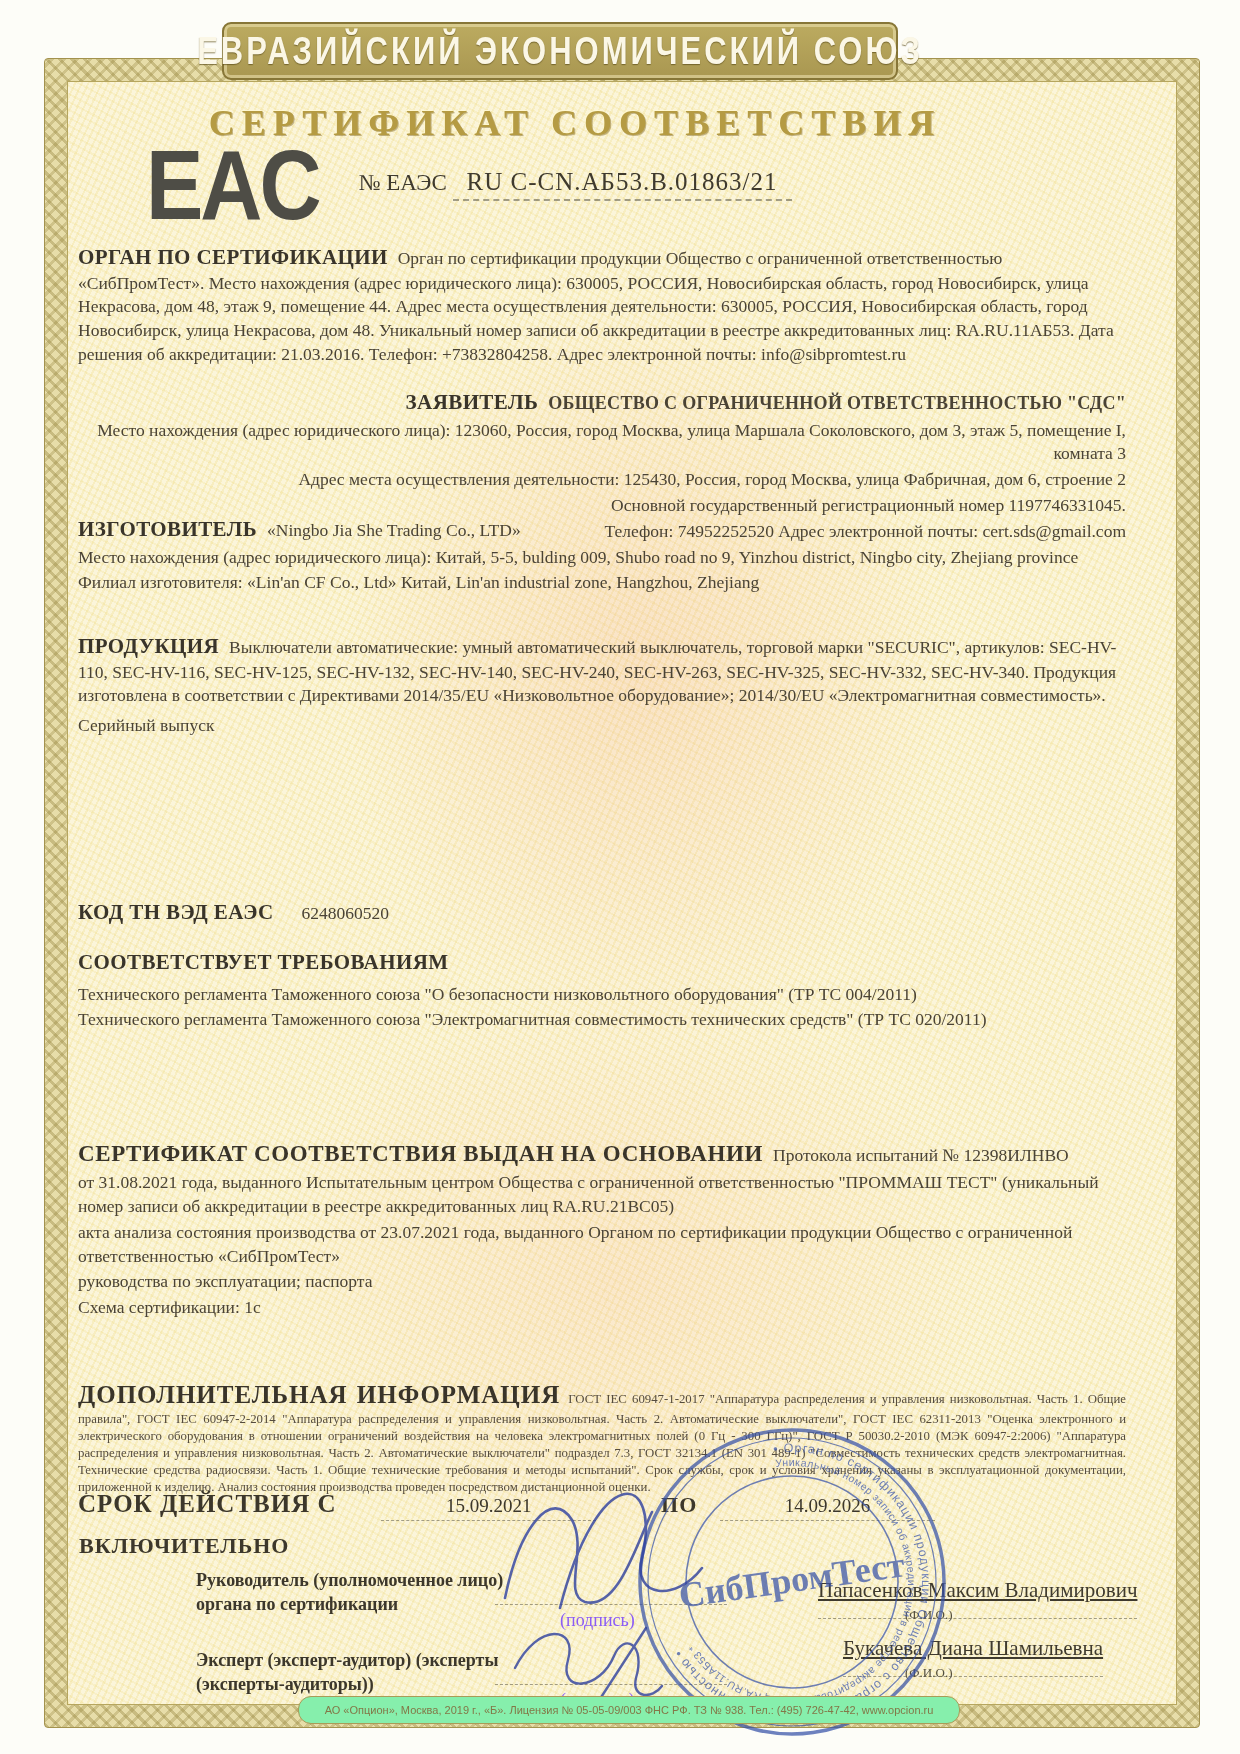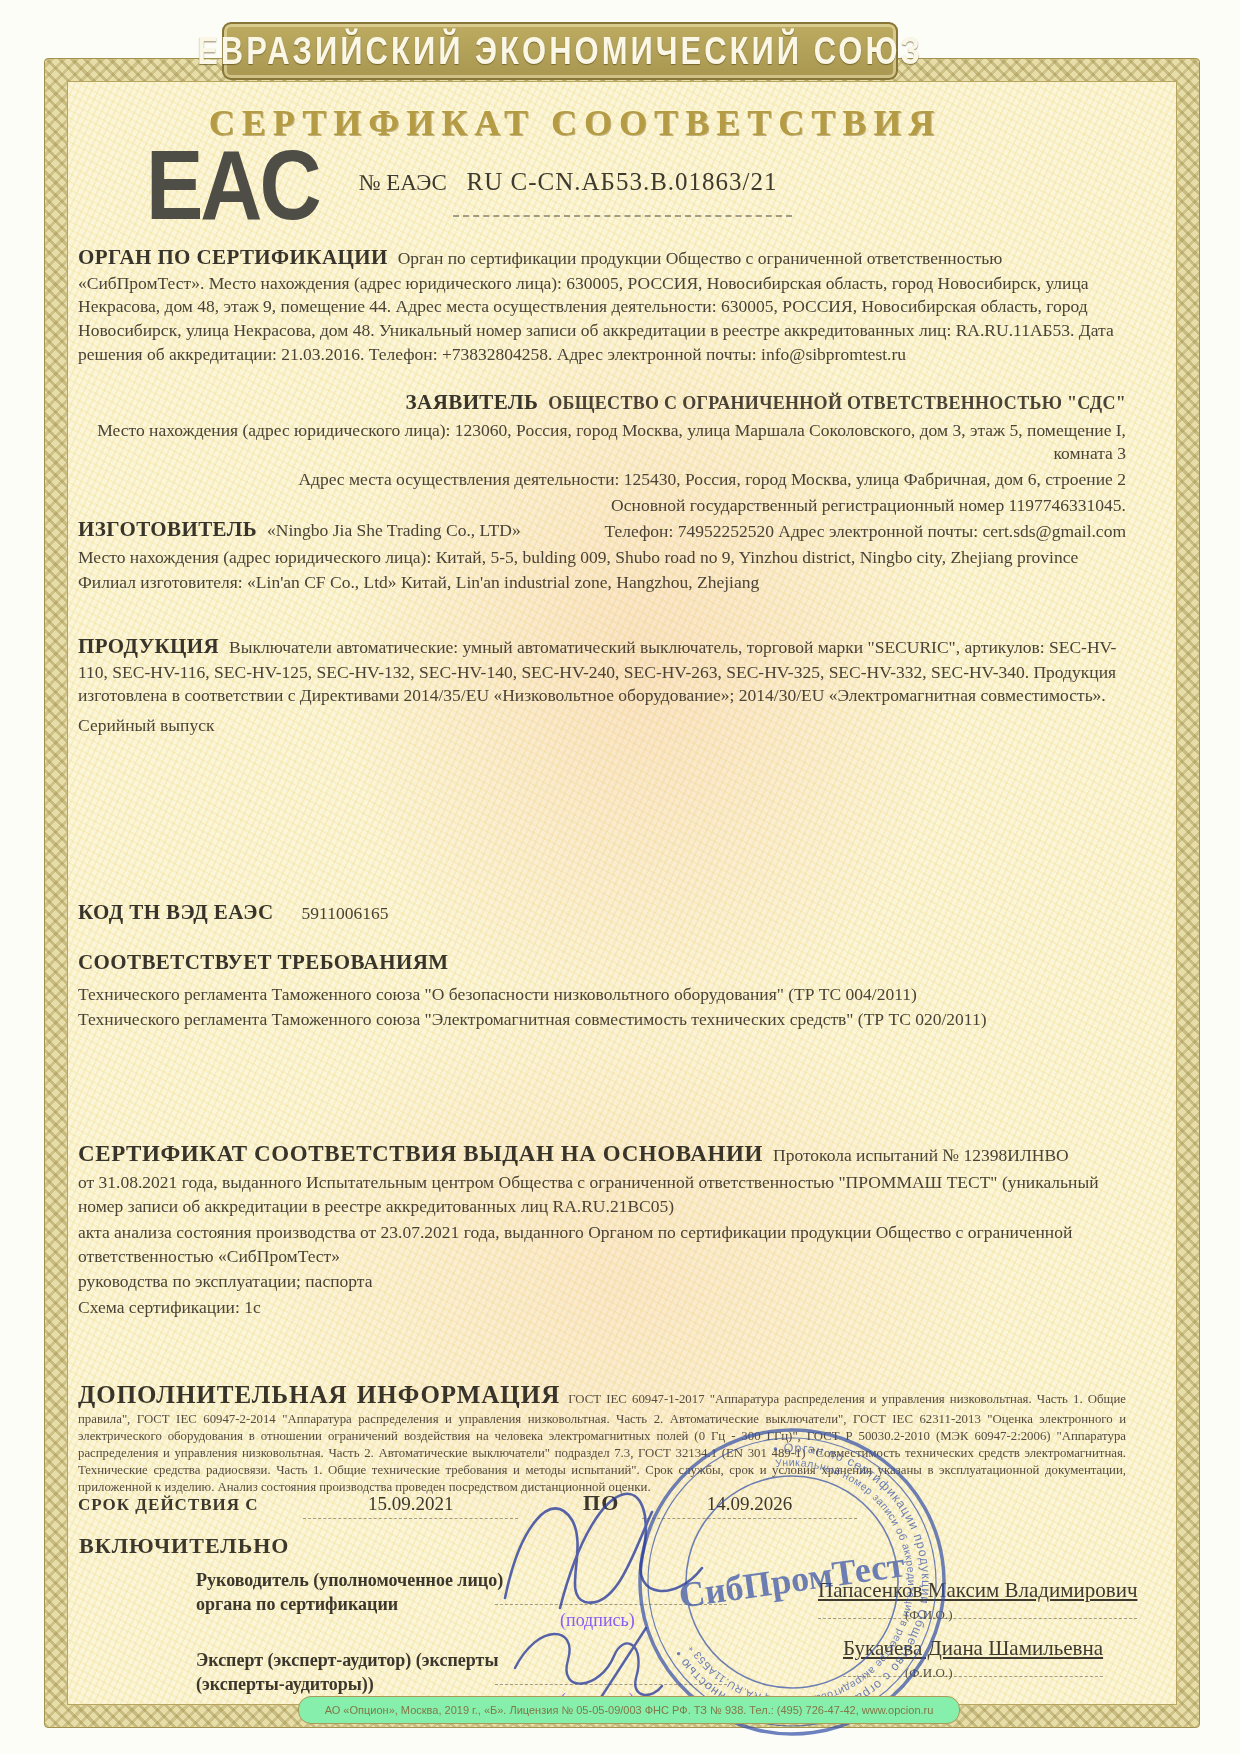--- a/index.html
+++ b/index.html
@@ -43,37 +43,37 @@
     position:absolute;left:146px;top:142px;
     font-family:"Liberation Sans", sans-serif;font-weight:900;font-size:86px;
     color:#4e4d46;letter-spacing:-3px;transform:scaleY(1.14);line-height:1;
   }
   .doc-title{
     position:absolute;left:0;top:102px;width:1150px;text-align:center;
     font-weight:bold;font-size:36px;letter-spacing:7px;color:#b59b43;
     text-shadow:1px 1px 0 rgba(125,100,30,.45), -1px -1px 0 rgba(255,248,210,.9);
   }
   .num-line{position:absolute;left:0;top:168px;width:1150px;text-align:center;font-size:23px;color:#3f3a2e;}
-  .num-line .val{font-size:25px;letter-spacing:1px;border-bottom:2px dashed rgba(90,85,70,.55);padding:0 14px 20px 14px;margin-top:40px;}
+  .num-line .val{font-size:25px;letter-spacing:1px;border-bottom:2px dashed rgba(90,85,70,.55);padding:0 14px 4px 14px;margin-top:40px;}
   .series-line{position:absolute;left:0;top:214px;width:1150px;text-align:center;font-size:23px;color:#3f3a2e;}
   .red{color:#c63c2d;}
   .series-line .blank-no{font-weight:bold;letter-spacing:5px;color:#cb473a;}
   .series-line .gap{display:inline-block;width:70px;}
   .series-line .gap2{display:inline-block;width:26px;}
   
   .sec{position:absolute;left:78px;width:1048px;line-height:1.36;font-size:17.5px;color:#4a4335;}
   .sec p{margin:0 0 2px 0;}
   .h{font-weight:bold;font-size:21px;color:#39342a;letter-spacing:.4px;margin-right:10px;}
   .h-big{font-weight:bold;font-size:23px;color:#39342a;letter-spacing:.6px;margin-right:10px;}
   .subname{font-weight:600;font-size:18px;letter-spacing:.3px;}
   .small-text{font-size:12.8px;line-height:1.32;color:#554c3e;text-align:justify;}
   .h-extra{font-weight:bold;font-size:25px;color:#39342a;letter-spacing:1px;margin-right:8px;}
   
   .validity{position:absolute;left:78px;top:1490px;width:1048px;font-size:19px;color:#3c372b;}
-  .validity .lab{font-weight:bold;font-size:17px;letter-spacing:1px;margin-top:40px;}
+  .validity .lab{font-weight:bold;font-size:25px;letter-spacing:1px;margin-top:40px;}
   .validity .date{display:inline-block;min-width:215px;text-align:center;border-bottom:1.5px dashed rgba(90,85,70,.55);padding-bottom:3px;}
   .validity .po{font-weight:bold;font-size:22px;letter-spacing:1px;margin:0 18px 0 60px;}
   .incl{position:absolute;left:63px;top:1533px;font-weight:bold;font-size:22px;letter-spacing:1px;color:#3c372b;margin-left:16px;}
   
   .role{position:absolute;left:196px;width:330px;font-weight:bold;font-size:18px;line-height:1.35;color:#3c372b;}
   .sign-line{position:absolute;border-bottom:1.5px dashed rgba(90,85,70,.55);}
   .sign-cap{position:absolute;font-size:18px;color:#8b5cf6;}
   .mp{position:absolute;left:736px;top:1692px;font-weight:bold;font-size:21px;letter-spacing:1px;color:#3c372b;}
   .fio-name{position:absolute;font-size:21px;color:#3f3a2e;border-bottom:1.5px dashed rgba(90,85,70,.55);padding-bottom:15px;text-decoration:underline;}
   .fio-cap{position:absolute;font-size:13px;color:#55503f;}
@@ -127,21 +127,21 @@
     <p>Место нахождения (адрес юридического лица): Китай, 5-5, bulding 009, Shubo road no 9, Yinzhou district, Ningbo city, Zhejiang province</p>
     <p>Филиал изготовителя: «Lin'an CF Co., Ltd» Китай, Lin'an industrial zone, Hangzhou, Zhejiang</p>
   </div>
 
   <div class="sec" style="top:632px;">
     <p><span class="h">ПРОДУКЦИЯ</span><span>Выключатели автоматические: умный автоматический выключатель, торговой марки "SECURIC", артикулов: SEC-HV-110, SEC-HV-116, SEC-HV-125, SEC-HV-132, SEC-HV-140, SEC-HV-240, SEC-HV-263, SEC-HV-325, SEC-HV-332, SEC-HV-340. Продукция изготовлена в соответствии с Директивами 2014/35/EU «Низковольтное оборудование»; 2014/30/EU «Электромагнитная совместимость».</span></p>
     <p style="margin-top:6px;">Серийный выпуск</p>
   </div>
 
   <div class="sec" style="top:898px;">
-    <p><span class="h" style="margin-right:28px;">КОД ТН ВЭД ЕАЭС</span><span>5911006165</span></p>
+    <p><span class="h" style="margin-right:28px;">КОД ТН ВЭД ЕАЭС</span><span>6248060520</span></p>
   </div>
 
   <div class="sec" style="top:948px;">
     <p><span class="h">СООТВЕТСТВУЕТ ТРЕБОВАНИЯМ</span></p>
     <p style="margin-top:6px;">Технического регламента Таможенного союза "О безопасности низковольтного оборудования" (ТР ТС 004/2011)</p>
     <p>Технического регламента Таможенного союза "Электромагнитная совместимость технических средств" (ТР ТС 020/2011)</p>
   </div>
 
   <div class="sec" style="top:1138px;">
     <p><span class="h-big">СЕРТИФИКАТ СООТВЕТСТВИЯ  ВЫДАН НА ОСНОВАНИИ</span><span>Протокола испытаний № 12398ИЛНВО</span></p>

